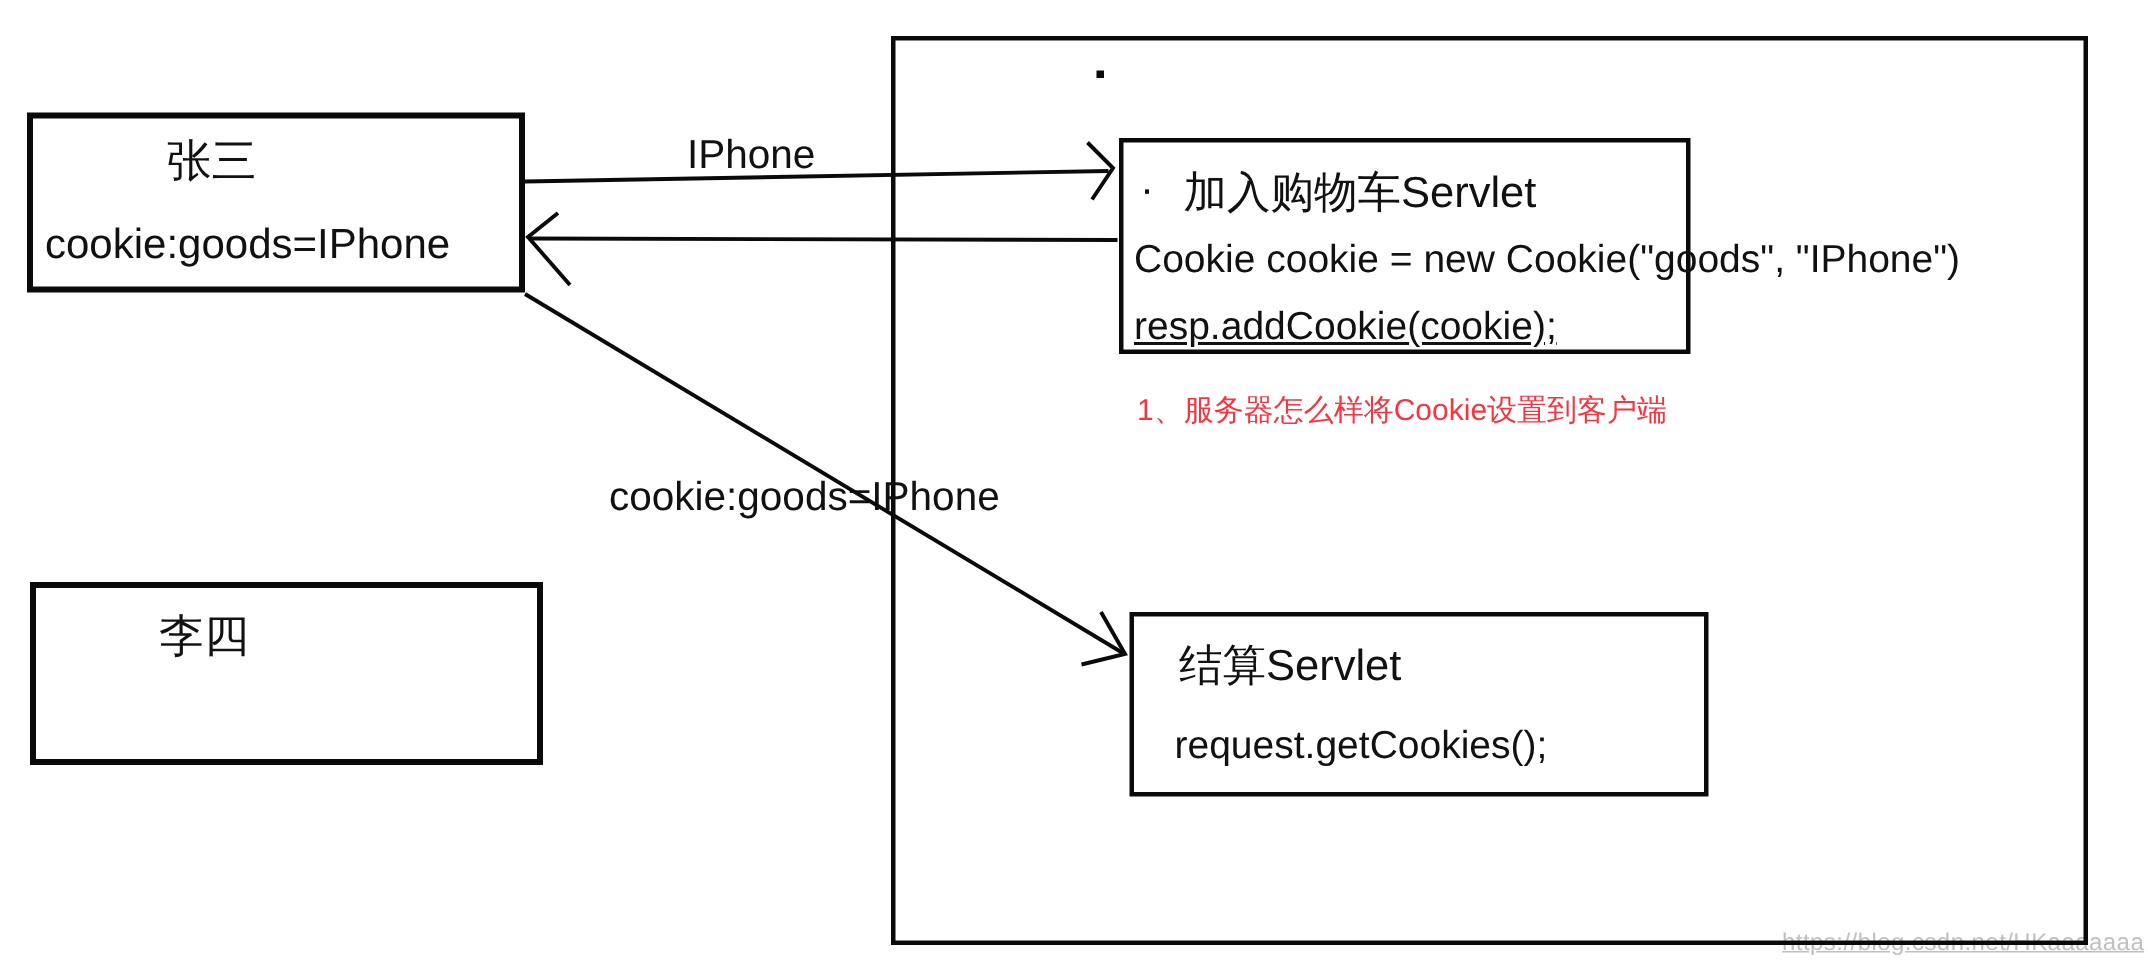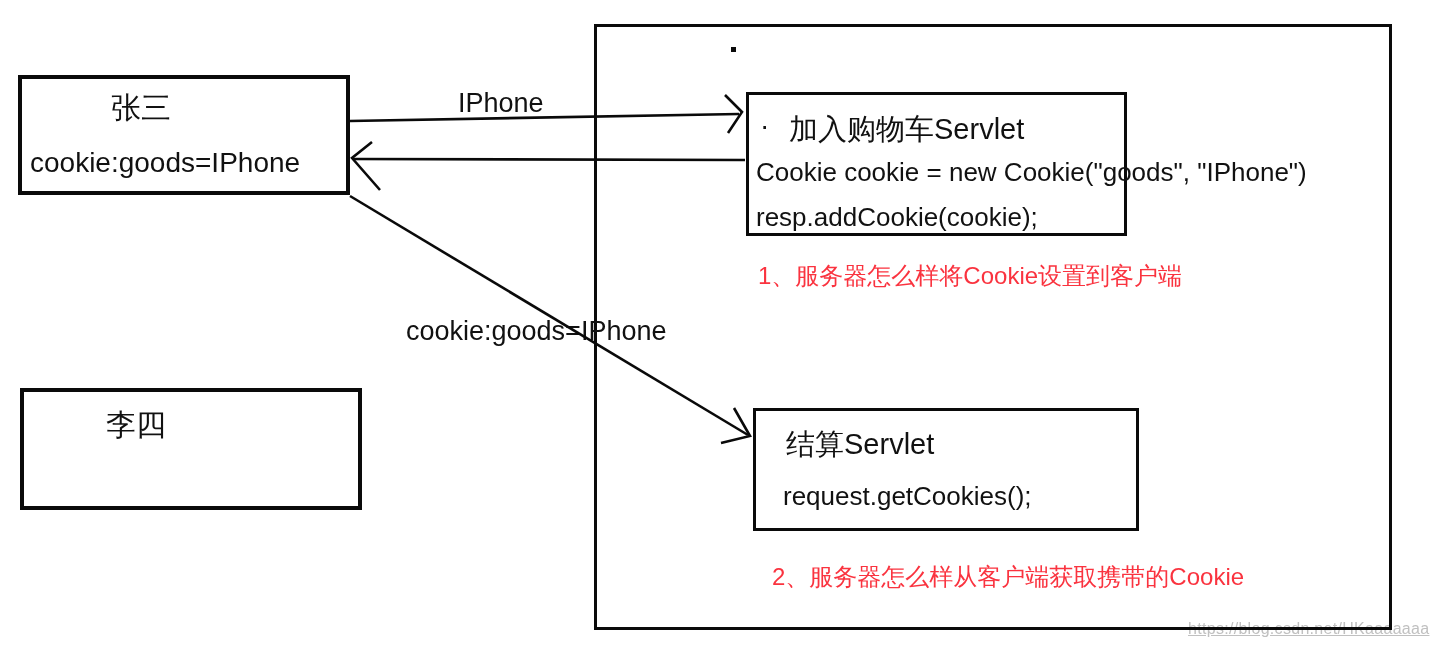--- a/index.html
+++ b/index.html
@@ -29,21 +29,21 @@
     white-space: nowrap;
     z-index: 2;
     line-height: 1.15;
   }
   .cjk-lg  { font-size: 30px; margin-left: 28px; }
   .cjk-md  { font-size: 29px; }
   .code    { font-size: 26px; }
   .label   { font-size: 26px; }
   .note {
     position: absolute;
-    font-size: 24px;
+    font-size: 20px;
     white-space: nowrap;
     z-index: 2;
   }
   #arrow-layer {
     position: absolute;
     left: 0; top: 0;
     width: 1432px; height: 650px;
     z-index: 3;
     pointer-events: none;
   }
@@ -82,29 +82,28 @@
   <div class="txt cjk-lg" style="left:78px; top:408px;">李四</div>
 
   <div class="box" style="left:594px; top:24px; width:798px; height:606px;"></div>
 
   <div class="dot" style="left:731px; top:47px; width:5px; height:5px;"></div>
 
   <div class="box" style="left:746px; top:92px; width:381px; height:144px;"></div>
   <div class="txt" style="left:760px; top:110px; font-size:28px;">·</div>
   <div class="txt cjk-md" style="left:789px; top:113px;">加入购物车Servlet</div>
   <div class="txt code" style="left:756px; top:158px;">Cookie cookie = new Cookie("goods", "IPhone")</div>
-  <div class="txt code" style="left:756px; top:203px;">resp.addCookie(cookie);</div>
+  <div class="txt code" style="left:756px; top:203px;text-decoration:underline;">resp.addCookie(cookie);</div>
 
   <div class="note" style="left:758px; top:260px; color:#fa333f;">1、服务器怎么样将Cookie设置到客户端</div>
 
   <div class="box" style="left:753px; top:408px; width:386px; height:123px;"></div>
   <div class="txt code" style="left:783px; top:482px;">request.getCookies();</div>
   <div class="txt cjk-md" style="left:786px; top:428px;">结算Servlet</div>
 
-  <div class="note" style="left:772px; top:561px; color:#fa333f;">2、服务器怎么样从客户端获取携带的Cookie</div>
 
   <div class="txt label" style="left:458px; top:88px; font-size:27px;">IPhone</div>
   <div class="txt label" style="left:406px; top:316px; font-size:27px;">cookie:goods=IPhone</div>
 
   <svg id="arrow-layer" viewBox="0 0 1432 650" xmlns="http://www.w3.org/2000/svg">
 
     <g>
       <line x1="350" y1="121" x2="739" y2="114"></line>
       <polyline points="725,95 742,112 728,133"></polyline>
     </g>

